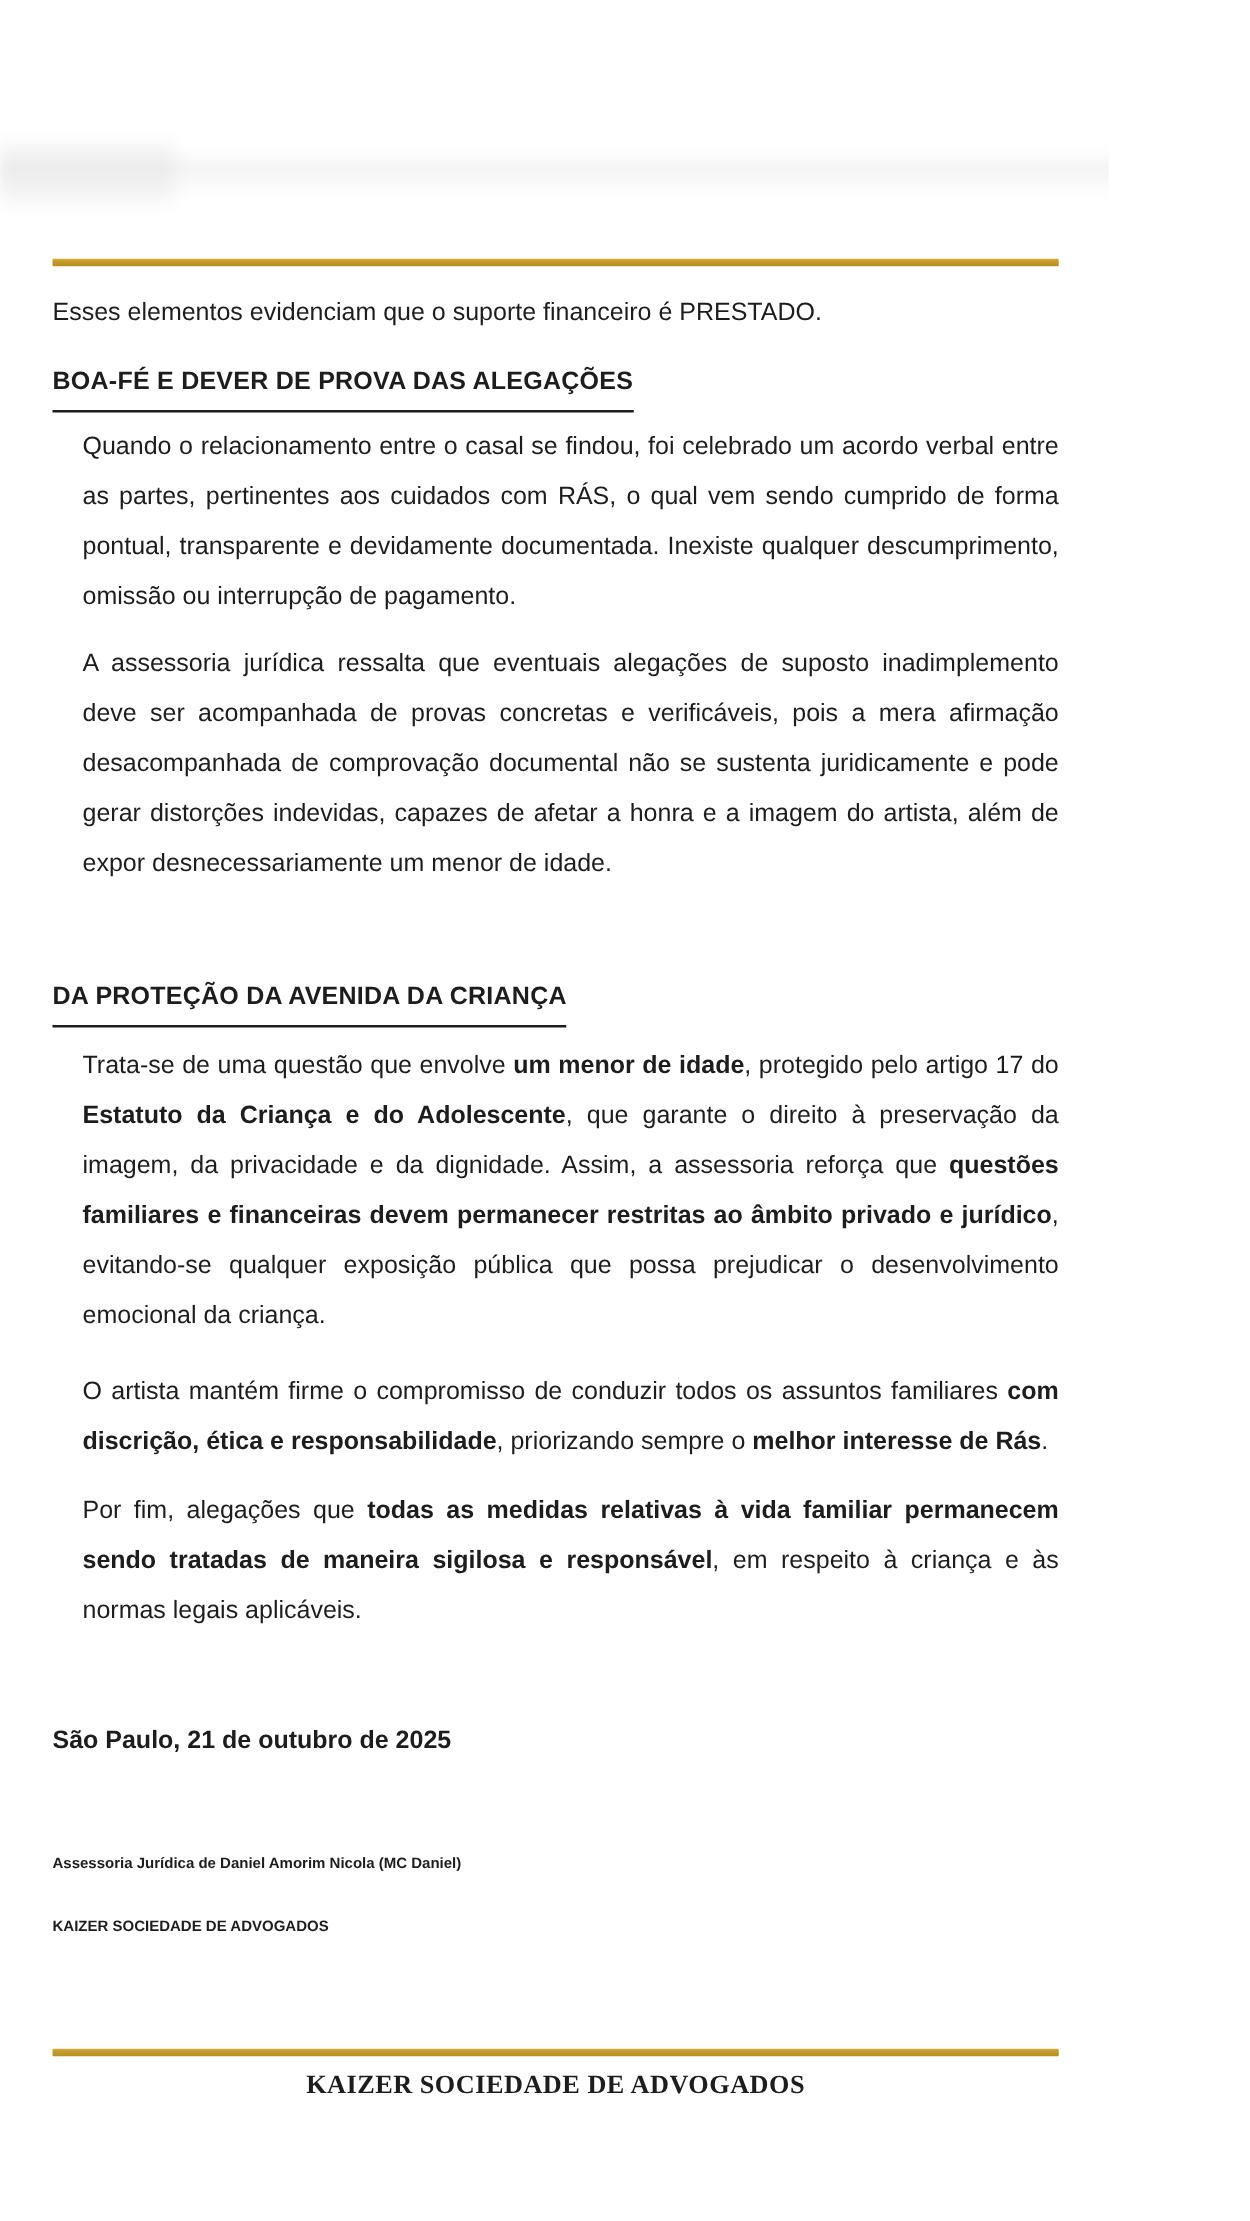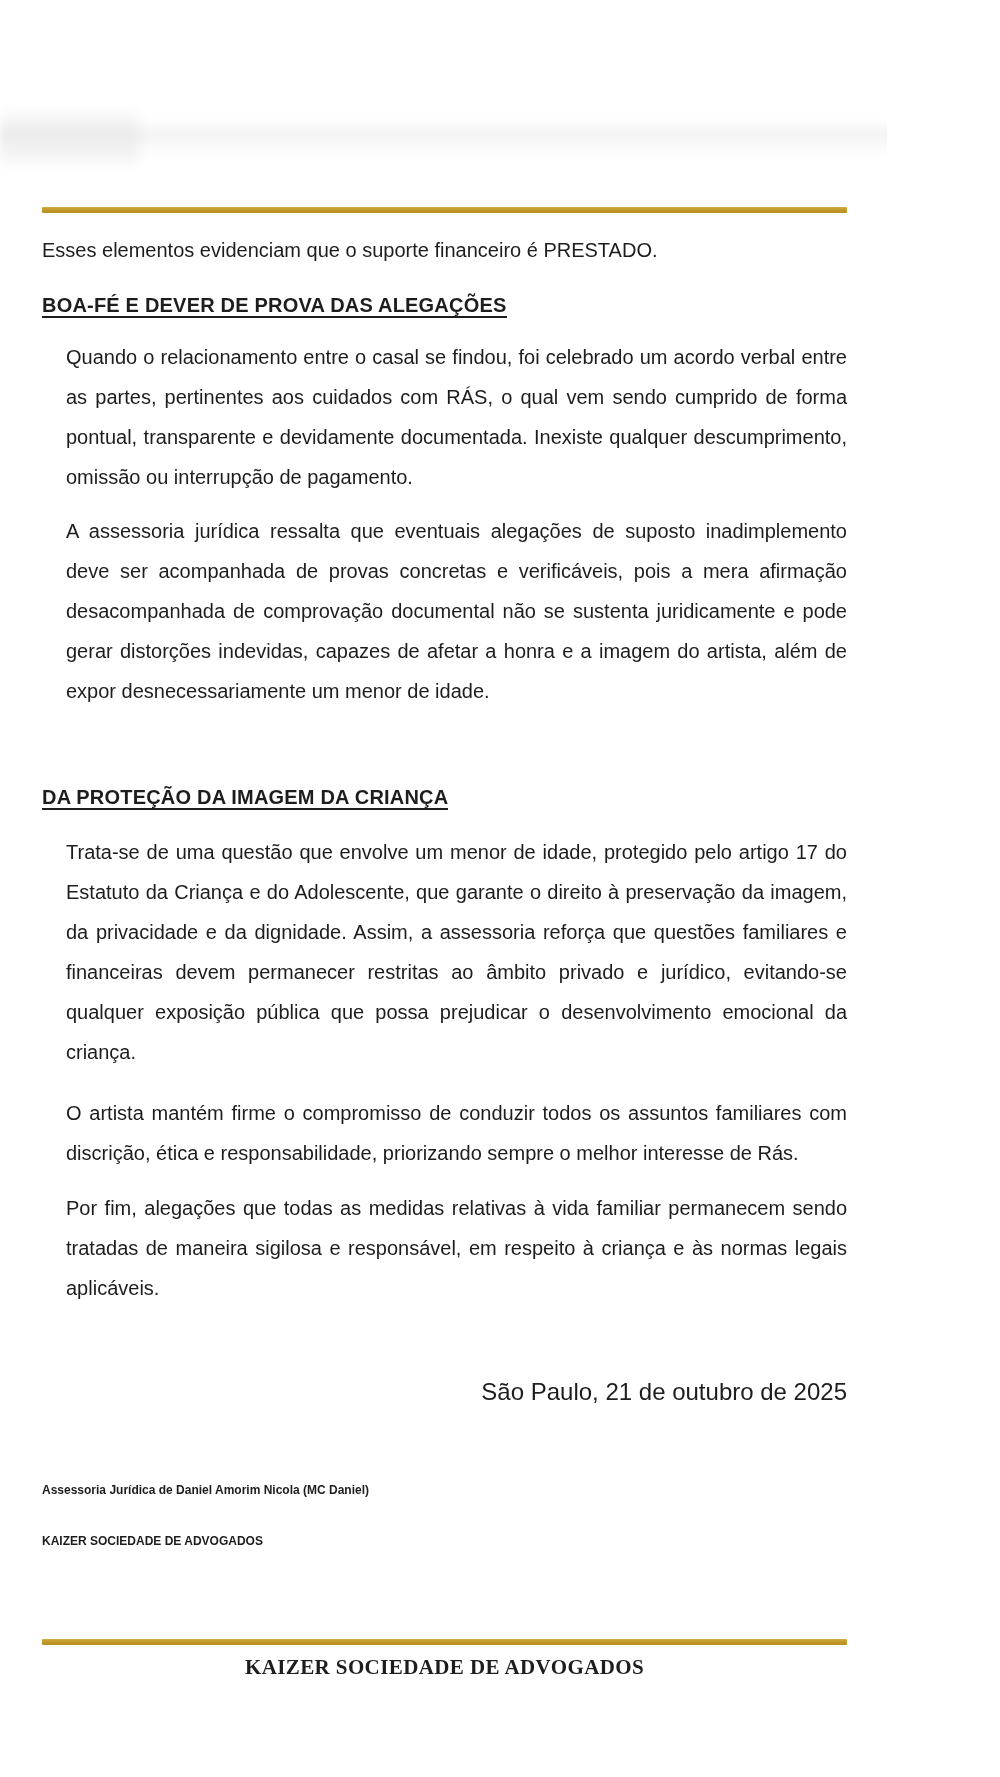--- a/index.html
+++ b/index.html
@@ -62,41 +62,41 @@
   .heading {
     margin-top: 15px;
     font-size: 20px;
     line-height: 40px;
     font-weight: bold;
     letter-spacing: 0.2px;
   }
   .heading.sec2 { margin-top: 66px; }
   .heading .underline {
     border-bottom: 2px solid var(--ink);
-    padding-bottom: 0;
+    padding-bottom: 12px;
     text-align: right;
   }
   .body {
     font-size: 20px;
     line-height: 40px;
     text-align: justify;
     margin-left: 24px;
   }
   .body.m1 { margin-top: 12px; }
   .body.m2 { margin-top: 14px; }
   .body.m3 { margin-top: 15px; }
   .body.m4 { margin-top: 21px; }
-  .body b { font-weight: normal; }
+  .body b { font-weight: bold; }
 
   .dateline {
     margin-top: 64px;
-    font-size: 24px;
+    font-size: 20px;
     line-height: 40px;
-    font-weight: normal;
-    text-align: right;
+    font-weight: bold;
+    text-align: left;
   }
   .sig {
     font-size: 12px;
     line-height: 40px;
     font-weight: bold;
   }
   .sig.first { margin-top: 58px; }
   .sig.second { margin-top: 11px; }
 
   .footer {
@@ -126,21 +126,21 @@
 
     <div class="gold-rule top"></div>
 
     <p class="intro">Esses elementos evidenciam que o suporte financeiro é PRESTADO.</p>
 
     <h2 class="heading"><span class="underline">BOA-FÉ E DEVER DE PROVA DAS ALEGAÇÕES</span></h2>
 
     <p class="body m1"><span>Quando o relacionamento entre o casal se findou, foi celebrado um acordo verbal entre as partes, pertinentes aos cuidados com RÁS, o qual vem sendo cumprido de forma pontual, transparente e devidamente documentada. Inexiste qualquer descumprimento, omissão ou interrupção de pagamento.</span></p>
     <p class="body m2"><span>A assessoria jurídica ressalta que eventuais alegações de suposto inadimplemento deve ser acompanhada de provas concretas e verificáveis, pois a mera afirmação desacompanhada de comprovação documental não se sustenta juridicamente e pode gerar distorções indevidas, capazes de afetar a honra e a imagem do artista, além de expor desnecessariamente um menor de idade.</span></p>
 
-    <h2 class="heading sec2"><span class="underline">DA PROTEÇÃO DA IMAGEM DA CRIANÇA</span></h2>
+    <h2 class="heading sec2"><span class="underline">DA PROTEÇÃO DA AVENIDA DA CRIANÇA</span></h2>
 
     <p class="body m3"><span>Trata-se de uma questão que envolve </span><b>um menor de idade</b><span>, protegido pelo artigo 17 do </span><b>Estatuto da Criança e do Adolescente</b><span>, que garante o direito à preservação da imagem, da privacidade e da dignidade. Assim, a assessoria reforça que </span><b>questões familiares e financeiras devem permanecer restritas ao âmbito privado e jurídico</b><span>, evitando-se qualquer exposição pública que possa prejudicar o desenvolvimento emocional da criança.</span></p>
     <p class="body m4"><span>O artista mantém firme o compromisso de conduzir todos os assuntos familiares </span><b>com discrição, ética e responsabilidade</b><span>, priorizando sempre o </span><b>melhor interesse de Rás</b><span>.</span></p>
     <p class="body m3"><span>Por fim, alegações que </span><b>todas as medidas relativas à vida familiar permanecem sendo tratadas de maneira sigilosa e responsável</b><span>, em respeito à criança e às normas legais aplicáveis.</span></p>
 
     <p class="dateline">São Paulo, 21 de outubro de 2025</p>
 
     <p class="sig first">Assessoria Jurídica de Daniel Amorim Nicola (MC Daniel)</p>
     <p class="sig second">KAIZER SOCIEDADE DE ADVOGADOS</p>
 

